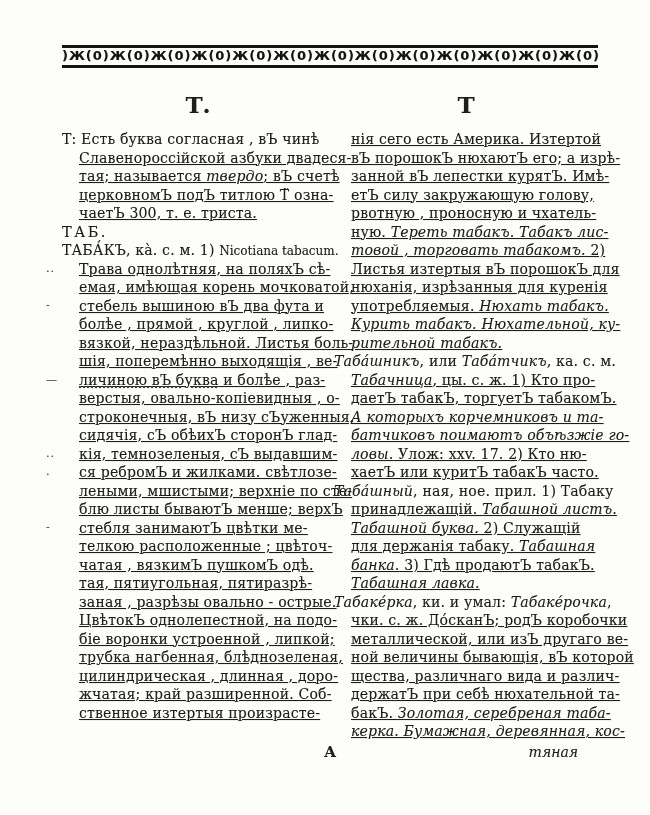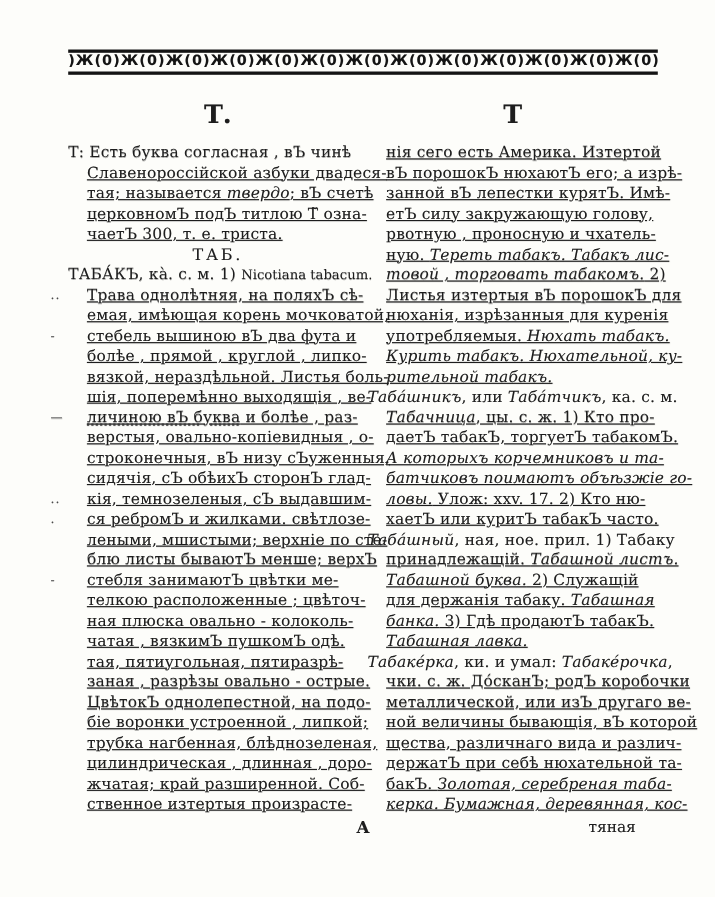--- a/index.html
+++ b/index.html
@@ -18,30 +18,30 @@
   .headers{display:flex;margin-top:24px;}
   .h{font-size:23px;font-weight:bold;line-height:26px;}
   .hl{width:272px;text-align:center;}
   .hr{width:264px;text-align:center;}
   .cols{display:flex;margin-top:12px;}
   .col-left{width:272px;}
   .col-right{width:264px;}
   .line{position:relative;white-space:nowrap;height:18.5px;line-height:18.5px;
         font-size:14px;letter-spacing:0.2px;}
   .ind{padding-left:17px;text-decoration:underline;}
-  .ac{text-align:center;}
+  .ac{text-align:left;}
   .hd{letter-spacing:2.5px;font-size:14.5px;}
   .s-r{}
   .s-it{font-style:italic;}
   .s-lat{font-size:12px;letter-spacing:0;}
   .s-u{text-decoration:underline dotted #3a3a3a 2px;text-underline-offset:2px;}
   .mmark{position:absolute;left:-16px;top:0;color:#4a4a4a;font-size:11px;letter-spacing:1px;}
   .footer{position:relative;width:536px;height:20px;line-height:20px;text-align:center;margin-top:1px;}
   .sig{font-weight:bold;font-size:15px;}
-  .catch{position:absolute;right:20px;top:0;font-size:14px;margin-left:8px;}
+  .catch{position:absolute;right:20px;top:0;font-style:italic;font-size:14px;margin-left:8px;}
 </style>
 </head>
 <body>
 
 <div class="page">
   <div class="ornament">)Ж(0)Ж(0)Ж(0)Ж(0)Ж(0)Ж(0)Ж(0)Ж(0)Ж(0)Ж(0)Ж(0)Ж(0)Ж(0)Ж(0)Ж(0)Ж(0)Ж(0)Ж(0)Ж(0)Ж(0)Ж(0)Ж(0</div>
   <div class="headers">
     <div class="h hl">Т.</div>
     <div class="h hr">Т</div>
   </div>
@@ -63,21 +63,20 @@
         <div class="line ind"><span class="mmark">—</span><span class="s-u">личиною вЪ буква</span><span class="s-r"> и болѣе , раз-</span></div>
         <div class="line ind"><span class="s-r">верстыя, овально-копіевидныя , о-</span></div>
         <div class="line ind"><span class="s-r">строконечныя, вЪ низу сЪуженныя,</span></div>
         <div class="line ind"><span class="s-r">сидячія, сЪ обѣихЪ сторонЪ глад-</span></div>
         <div class="line ind"><span class="mmark">..</span><span class="s-r">кія, темнозеленыя, сЪ выдавшим-</span></div>
         <div class="line ind"><span class="mmark">.</span><span class="s-r">ся ребромЪ и жилками. свѣтлозе-</span></div>
         <div class="line ind"><span class="s-r">леными, мшистыми; верхніе по сте-</span></div>
         <div class="line ind"><span class="s-r">блю листы бываютЪ менше; верхЪ</span></div>
         <div class="line ind"><span class="mmark">-</span><span class="s-r">стебля занимаютЪ цвѣтки ме-</span></div>
         <div class="line ind"><span class="s-r">телкою расположенные ; цвѣточ-</span></div>
-        <div class="line ind"><span class="s-r">ная плюска овально - колоколь-</span></div>
         <div class="line ind"><span class="s-r">чатая , вязкимЪ пушкомЪ одѣ.</span></div>
         <div class="line ind"><span class="s-r">тая, пятиугольная, пятиразрѣ-</span></div>
         <div class="line ind"><span class="s-r">заная , разрѣзы овально - острые.</span></div>
         <div class="line ind"><span class="s-r">ЦвѣтокЪ однолепестной, на подо-</span></div>
         <div class="line ind"><span class="s-r">біе воронки устроенной , липкой;</span></div>
         <div class="line ind"><span class="s-r">трубка нагбенная, блѣднозеленая,</span></div>
         <div class="line ind"><span class="s-r">цилиндрическая , длинная , доро-</span></div>
         <div class="line ind"><span class="s-r">жчатая; край разширенной. Соб-</span></div>
         <div class="line ind"><span class="s-r">ственное изтертыя произрасте-</span></div>
       </div>

